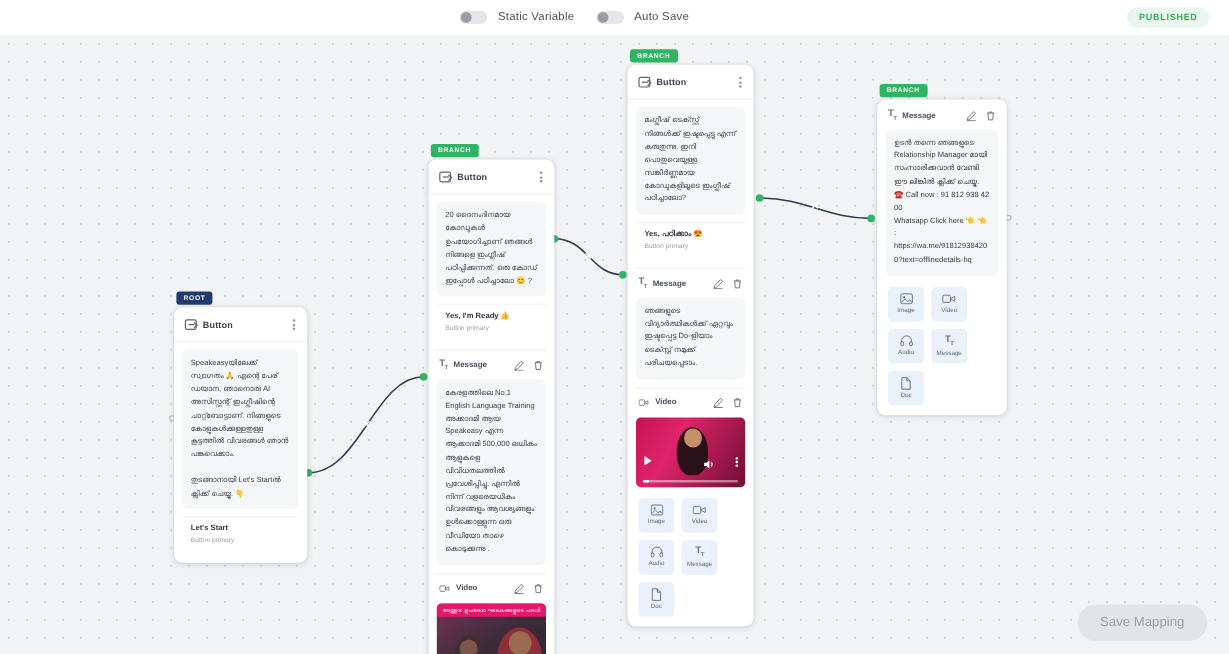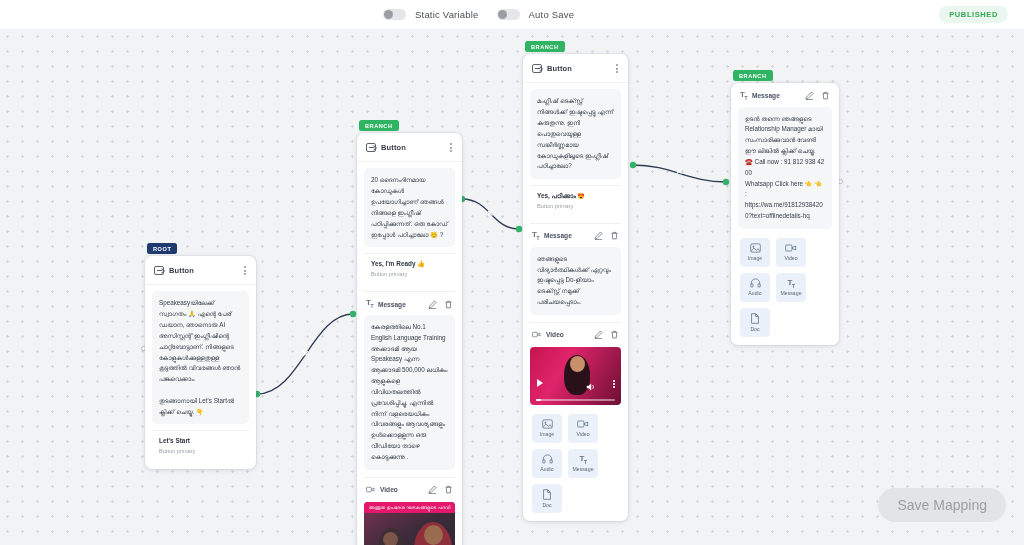--- a/index.html
+++ b/index.html
@@ -184,23 +184,23 @@
   .ptile svg { display: block; }
 
   
   .port {
     position: absolute; width: 5px; height: 5px; border-radius: 50%;
     border: 1px solid #b9bec6; background: #fff;
   }
 
   
   .save-map {
-    position: absolute; right: 18px; bottom: 23px;
+    position: absolute; right: 18px; bottom: 11px;
     background: #e3e4e6; color: #9b9ea3;
-    font-size: 14px; padding: 9px 19px; border-radius: 17px;
+    font-size: 11px; padding: 9px 19px; border-radius: 17px;
     cursor: default;
   }
 </style>
 </head>
 <body>
 
 <div class="topbar">
   <div class="tb-center">
     <div class="toggle-group">
       <div class="toggle">

